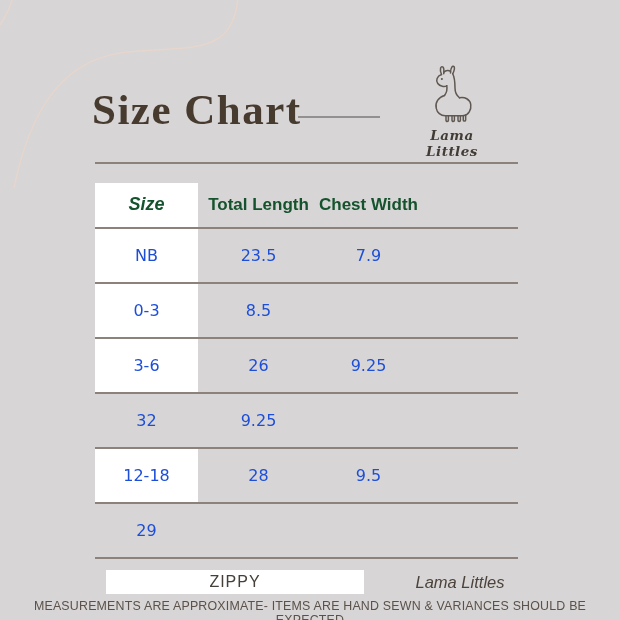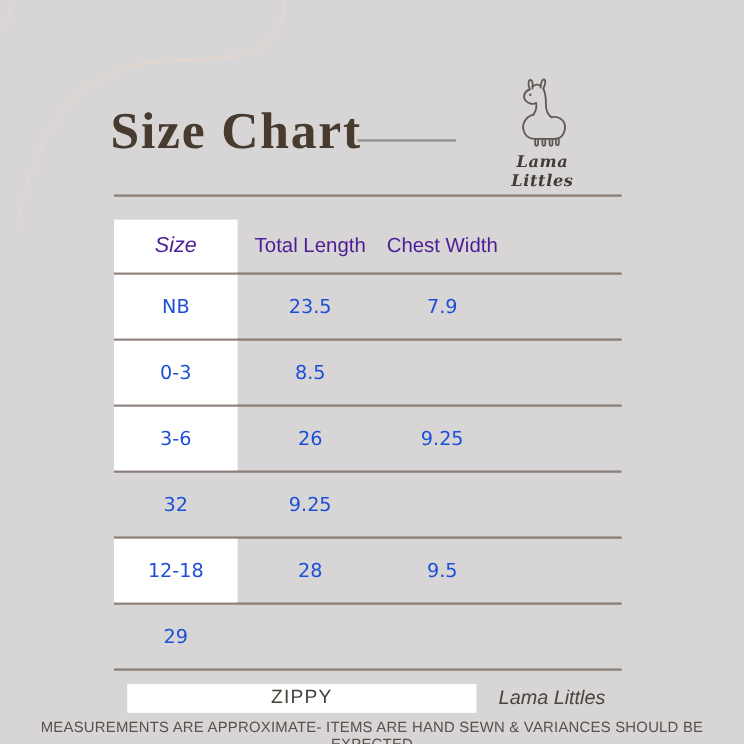--- a/index.html
+++ b/index.html
@@ -51,34 +51,34 @@
     border-bottom: 2px solid #8d827b;
   }
   .trow.header-row { height: 63px; }
   .trow.body-row { height: 53px; }
   .cell {
     display: flex; align-items: center; justify-content: center;
     text-align: center;
   }
   .size-col { background: #ffffff; }
   .header-row .cell {
-    font-weight: normal; font-size: 17px; line-height: 1.3;
-    color: #4c1d95;
+    font-weight: bold; font-size: 17px; line-height: 1.3;
+    color: #14532d;
     margin-top: 19px;
   }
   .header-row .size-col { font-style: italic; font-size: 18px; }
   .body-row .cell {
     font-family: "DejaVu Sans", sans-serif;
     font-size: 16px; color: #1d4ed8;
   }
 
   
   .product-bar {
     position: absolute; left: 106px; top: 570px;
-    width: 291px; height: 24px;
+    width: 258px; height: 24px;
     background: #ffffff;
     display: flex; align-items: center; justify-content: center;
     font-size: 16px; letter-spacing: 1px;
     color: #45403a;
   }
   .signature {
     position: absolute; left: 400px; top: 570px;
     width: 120px; height: 24px;
     display: flex; align-items: center; justify-content: center;
     font-style: italic; font-size: 16.5px;

